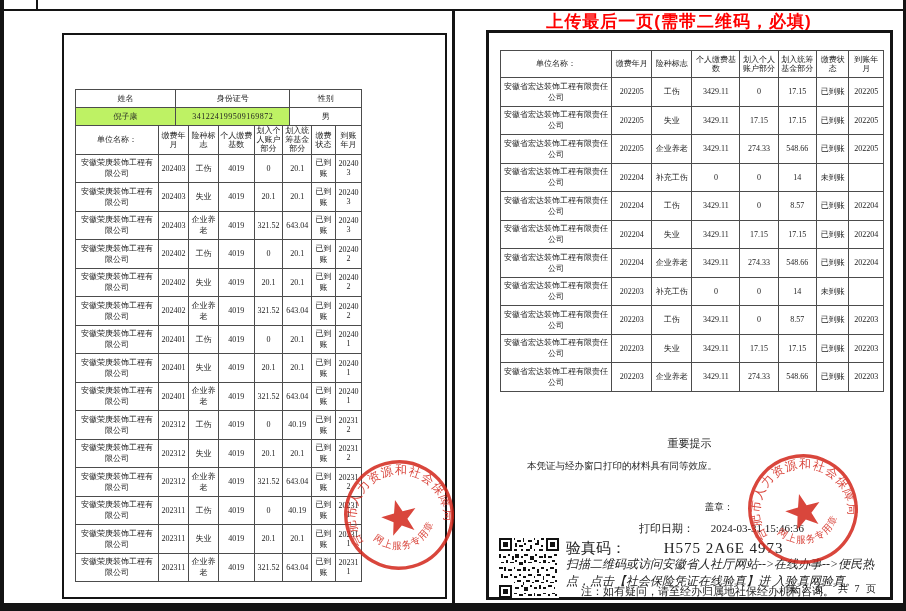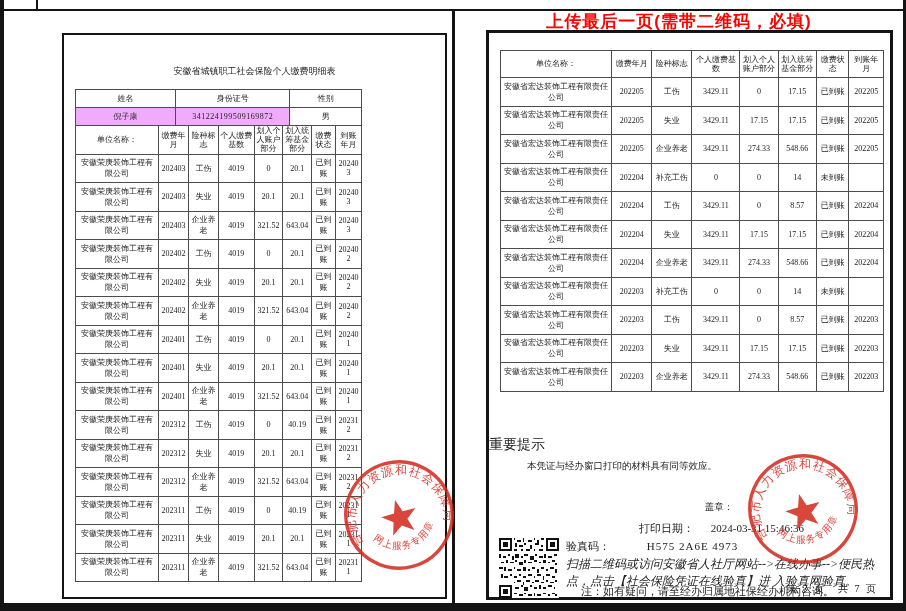--- a/index.html
+++ b/index.html
@@ -32,34 +32,34 @@
   table.doc-table th,table.doc-table td{border:1px solid #4c4c4c;font-size:8px;font-weight:400;
       text-align:center;vertical-align:middle;padding:0 1px;color:#222;overflow:hidden;word-break:break-all;}
   .tables-left{left:11px;top:54px;width:287px;}
   .tableA td,.tableA th{height:17px;font-size:8.5px;}
   .tableA{margin-bottom:-1px;}
   .tableB th{height:24px;font-size:7.5px;line-height:1.15;}
   .tableB td{height:27.5px;}
   .table-right-wrap{left:11px;top:17px;width:384px;}
   .tableR th{height:26px;font-size:7.5px;line-height:1.15;}
   .tableR td{height:27.5px;}
-  .blue-cell{background:#f0abfc;}
+  .blue-cell{background:#bef264;}
   .blue-name{color:#d9dae6;font-size:8.5px;}
   .blue-id{color:#ccd2f2;font-size:8.5px;letter-spacing:.5px;}
   
   .page-footer{font-size:10px;color:#222;font-family:"Liberation Serif",serif;letter-spacing:2px;}
   .footer-left{right:18px;top:568px;margin-top:28px;}
   .footer-right{right:12px;top:549px;}
   
-  .notice-title{left:0;top:403px;width:100%;font-size:14px;}
+  .notice-title{left:0;top:403px;width:100%;text-align:center;font-size:11px;}
   .notice-body{left:38px;top:427px;font-size:9.5px;}
   .seal-row{left:200px;top:468px;width:60px;text-align:center;font-size:9.5px;}
   .date-row{left:150px;top:488px;font-size:11px;}
   .date-row .val{margin-left:14px;}
-  .verify-row{left:77px;top:506px;font-size:11px;text-align:right;}
+  .verify-row{left:77px;top:506px;font-size:15px;text-align:right;}
   .verify-row .val{margin-left:34px;letter-spacing:1px;}
   .instruction{left:77px;top:523px;width:312px;font-size:12px;line-height:1.45;font-style:italic;}
   .note-row{left:92px;top:551px;font-size:11px;}
   
   .stamp{width:116px;height:116px;transform:rotate(-15deg);opacity:.85;pointer-events:none;z-index:5;}
   .stamp-left-pos{left:277px;top:422px;}
   .stamp-right-pos{left:256px;top:418px;}
   
   .qr{left:10px;top:505px;width:60px;height:60px;}
 </style>
@@ -72,21 +72,20 @@
   <div class="abs frame-right"></div>
   <div class="abs frame-bottom"></div>
   <div class="abs top-line"></div>
   <div class="abs top-stub"></div>
   <div class="abs center-divider"></div>
 
 
   <div class="abs panel-title panel-title-right">上传最后一页(需带二维码，必填)</div>
 
   <div class="abs page page-left doc" style="position:absolute;">
-    <div class="abs doc-title">安徽省城镇职工社会保险个人缴费明细表</div>
 
     <div class="abs tables-left">
       <table class="doc-table tableA">
         <colgroup>
             <col style="width:35%">
             <col style="width:40%">
             <col style="width:25%">
           </colgroup>
         <tbody>
             <tr>

